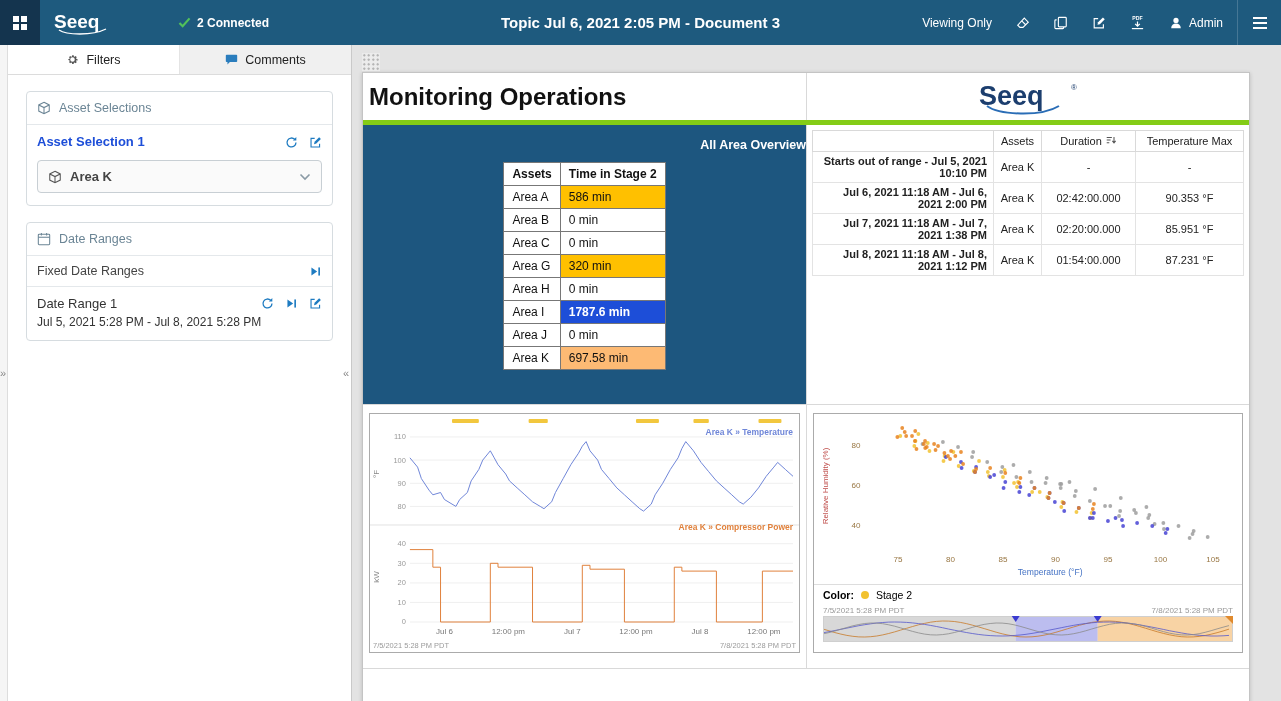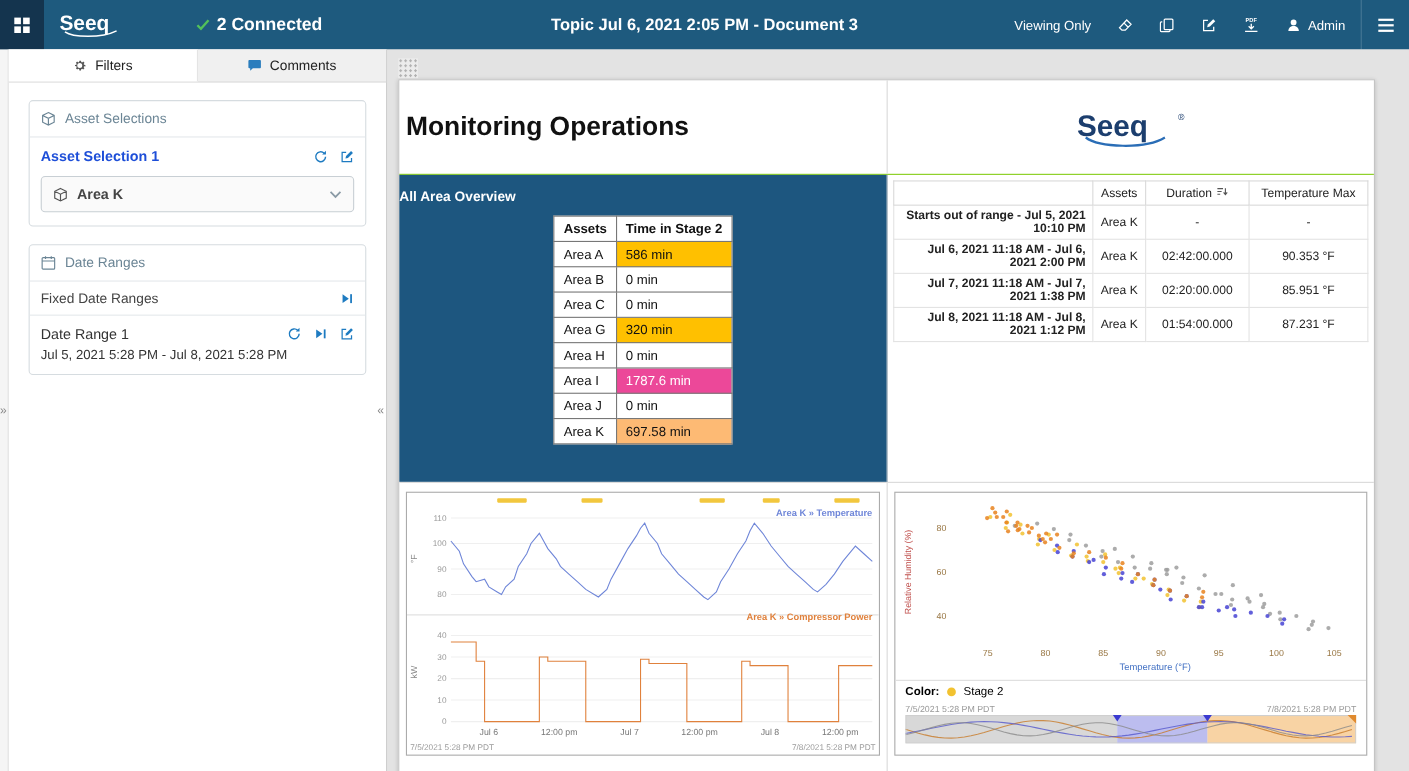--- a/index.html
+++ b/index.html
@@ -2,21 +2,21 @@
 <html><head>
 <meta charset="utf-8">
 <style>
 *{box-sizing:border-box}
 html,body{margin:0;padding:0}
 body{width:1281px;height:701px;overflow:hidden;background:#e3e3e3;font-family:"Liberation Sans","DejaVu Sans",sans-serif}
 
 .topbar{position:relative;display:flex;align-items:center;height:45px;background:#1e5a7e;color:#fff;flex:none}
 .app-btn{width:40px;height:45px;background:#14344e;display:flex;align-items:center;justify-content:center;cursor:pointer;flex:none}
 .logo{margin:3px 12px 0 12px;flex:none;cursor:pointer}
-.conn{display:flex;align-items:center;gap:6px;margin-left:48px;font-size:16px;font-weight:bold;cursor:pointer}
+.conn{display:flex;align-items:center;gap:6px;margin-left:48px;font-size:12px;font-weight:bold;cursor:pointer}
 .tb-title{position:absolute;left:50%;transform:translateX(-50%);font-size:15px;font-weight:bold;white-space:nowrap}
 .tb-right{margin-left:auto;display:flex;align-items:center}
 .view-group{display:flex;align-items:center;gap:24px;font-size:12px;margin-right:10px}
 .tb-icon{display:flex;cursor:pointer}
 .admin{display:flex;align-items:flex-end;gap:6px;font-size:12px;padding:0 14px;cursor:pointer}
 .menu{width:44px;height:45px;display:flex;align-items:center;justify-content:center;border-left:1px solid rgba(255,255,255,.18);cursor:pointer}
 
 .app-body{display:flex;height:656px}
 .rail{width:8px;background:#f5f5f5;border-right:1px solid #ddd;position:relative;flex:none}
 .rail .glyph{position:absolute;top:50%;left:0;transform:translateY(-50%);font-size:11px;color:#888;cursor:pointer}
@@ -32,27 +32,27 @@
 .icons{margin-left:auto;display:flex;gap:11px;align-items:center}
 .dropdown{margin:2px 10px 12px;border:1px solid #c8cfd4;border-radius:4px;background:#fafafa;display:flex;align-items:center;gap:8px;padding:8px 10px;font-size:13px;font-weight:bold;color:#444;cursor:pointer}
 .dropdown .chev{margin-left:auto;display:flex}
 .subrow{display:flex;align-items:center;padding:8px 10px;font-size:12.5px;color:#444;border-bottom:1px solid #e4e8eb}
 .dr-row{display:flex;align-items:center;padding:9px 10px 2px;font-size:13px;color:#333}
 .dr-period{padding:2px 10px 11px;font-size:12px;color:#333}
 
 .main{flex:1;position:relative;background:#e3e3e3;overflow:hidden;padding:27px 0 0 10px}
 .drag{position:absolute;top:8px;left:10px;width:18px;height:18px;background-color:#ececec;background-image:radial-gradient(#b0b0b0 1px,transparent 1.3px);background-size:4.5px 4.5px;cursor:grab}
 .sheet{width:888px;height:700px;background:#fff;border:1px solid #c4c4c4;box-shadow:0 1px 4px rgba(0,0,0,.18)}
-.hdr-row{display:flex;height:86px;border-bottom:1px solid #84cc16}
+.hdr-row{display:flex;height:52px;border-bottom:5px solid #84cc16}
 .title-cell{width:444px;border-right:1px solid #d9d9d9;display:flex;align-items:center;padding-left:6px;flex:none}
 .title-cell h1{font-size:24px;font-weight:bold;color:#111;margin:0}
 .logo-cell{flex:1;display:flex;align-items:center;justify-content:center}
 .mid-row{display:flex;height:280px;border-bottom:1px solid #d9d9d9}
 .blue-panel{width:444px;flex:none;background:#1d567f;border-right:1px solid #d9d9d9;padding-top:13px}
-.blue-title{color:#fff;font-weight:bold;font-size:12.5px;text-align:left;margin-bottom:10px}
+.blue-title{color:#fff;font-weight:bold;font-size:12.5px;text-align:right;margin-bottom:10px}
 .ov-wrap{display:flex;justify-content:center}
 table.ov{border-collapse:collapse;background:#fff;font-size:12px;color:#111}
 .ov th,.ov td{border:1px solid #777;padding:4px 8px}
 .ov th{font-weight:bold;text-align:center}
 .ov td.ov-val{min-width:100px}
 .cap-cell{flex:1;padding:5px;overflow:hidden}
 table.cap{width:100%;border-collapse:collapse;font-size:11px;color:#222}
 .cap th{border:1px solid #d9d9d9;padding:4px 4px;font-weight:normal;text-align:center}
 .cap td{border:1px solid #e3e3e3;padding:3px 6px}
 .cap td.c0{text-align:right;font-weight:bold}
@@ -295,21 +295,21 @@
                   <tr>
                     <td class="ov-asset">Area G</td>
                     <td class="ov-val" style="background: rgb(255, 192, 0);">320 min</td>
                   </tr>
                   <tr>
                     <td class="ov-asset">Area H</td>
                     <td class="ov-val" style="background: rgb(255, 255, 255);">0 min</td>
                   </tr>
                   <tr>
                     <td class="ov-asset">Area I</td>
-                    <td class="ov-val" style="background: #ec4899; color: rgb(255, 255, 255);">1787.6 min</td>
+                    <td class="ov-val" style="background: #1d4ed8; color: rgb(255, 255, 255); font-weight: bold;">1787.6 min</td>
                   </tr>
                   <tr>
                     <td class="ov-asset">Area J</td>
                     <td class="ov-val" style="background: rgb(255, 255, 255);">0 min</td>
                   </tr>
                   <tr>
                     <td class="ov-asset">Area K</td>
                     <td class="ov-val" style="background: #fdba74;">697.58 min</td>
                   </tr>
                 </tbody>

